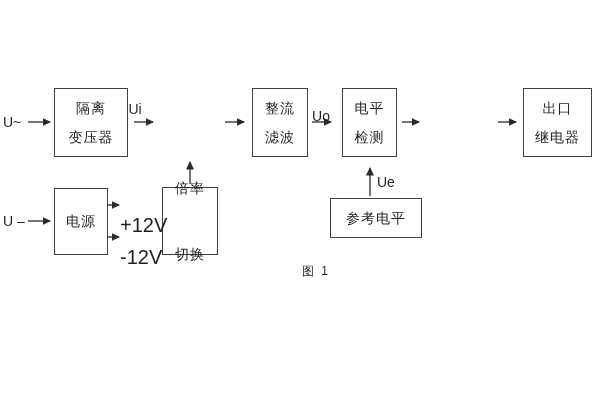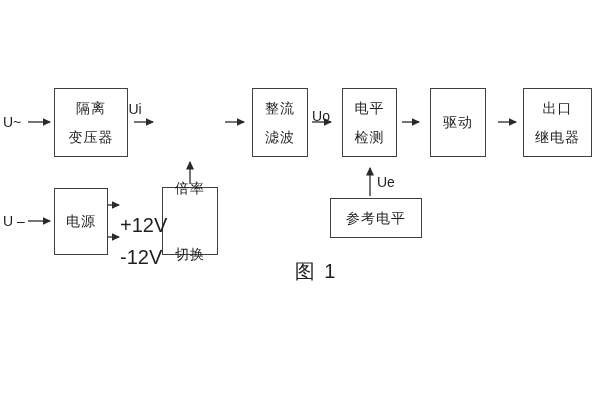--- a/index.html
+++ b/index.html
@@ -34,21 +34,21 @@
   }
   .block .line { display: block; line-height: 29px; white-space: nowrap; }
   .lbl {
     position: absolute;
     font-size: 14px;
     line-height: 16px;
     white-space: nowrap;
   }
   .lbl.center { text-align: center; }
   .rail { font-size: 20px; margin-top: 20px; }
-  .caption { font-size: 20px; letter-spacing: 2px; }
+  .caption { font-size: 12px; letter-spacing: 2px; }
 </style>
 </head>
 <body>
 
 <div class="canvas">
 
   <svg class="arrow-layer" width="600" height="400" viewBox="0 0 600 400">
     <defs>
       <marker id="ah" markerWidth="9" markerHeight="8" refX="7.5" refY="4" orient="auto" markerUnits="userSpaceOnUse">
         <path d="M0,0 L8.5,4 L0,8 Z" fill="#2a2a2a"></path>
@@ -78,23 +78,20 @@
   <div class="block" style="left:252px; top:88px; width:56px; height:69px;">
     <span class="line">整流</span>
     <span class="line">滤波</span>
   </div>
 
   <div class="block" style="left:342px; top:88px; width:55px; height:69px;">
     <span class="line">电平</span>
     <span class="line">检测</span>
   </div>
 
-  <div class="block" style="left:430px; top:88px; width:56px; height:69px;">
-    <span class="line">驱动</span>
-  </div>
 
   <div class="block" style="left:523px; top:88px; width:69px; height:69px;">
     <span class="line">出口</span>
     <span class="line">继电器</span>
   </div>
 
   <div class="block" style="left:54px; top:188px; width:54px; height:67px;">
     <span class="line">电源</span>
   </div>
 

